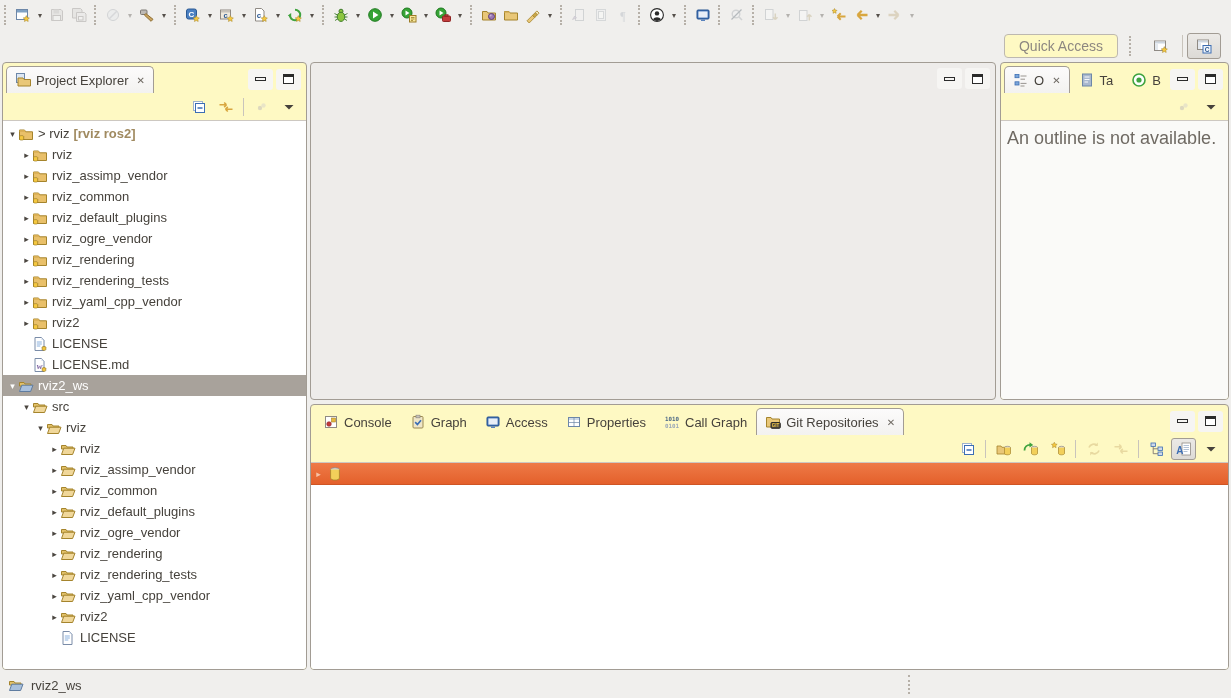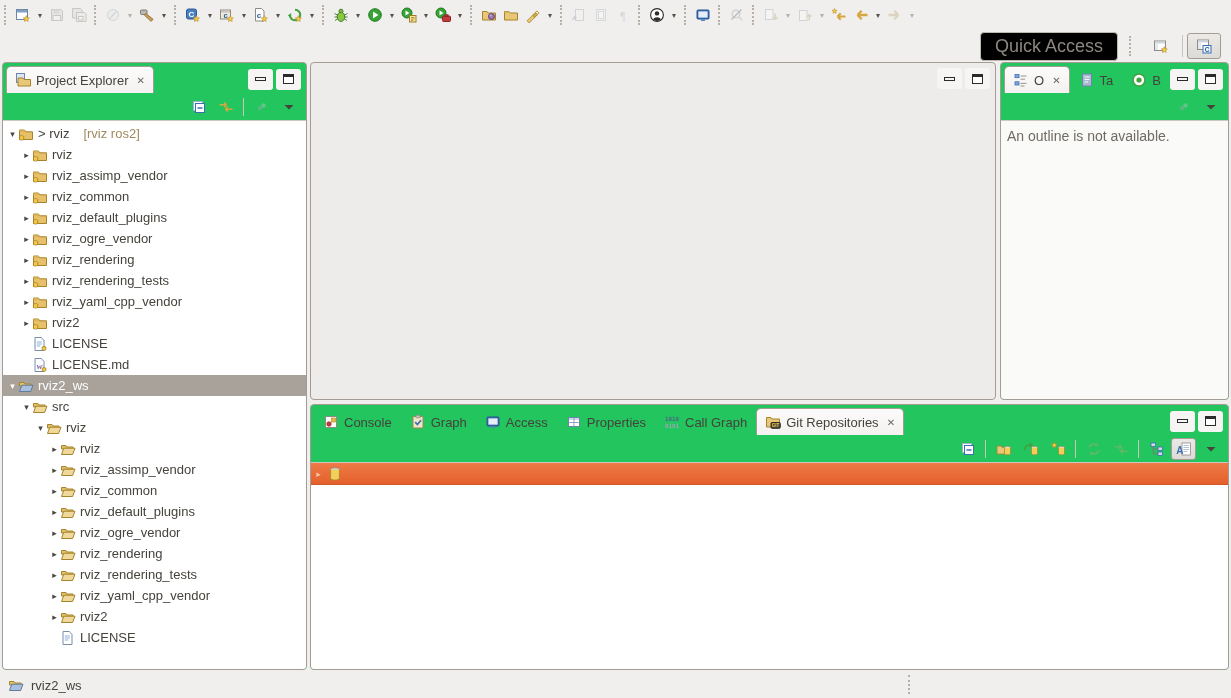--- a/index.html
+++ b/index.html
@@ -11,27 +11,27 @@
   .trow1 { height:30px; display:flex; align-items:center; padding-left:4px; }
   .trow2 { height:32px; display:flex; align-items:center; justify-content:flex-end; gap:7px; padding-right:10px; }
   .tbtn { height:24px; min-width:22px; padding:0 2px; display:inline-flex; align-items:center; justify-content:center; border-radius:3px; }
   .tbtn.disabled { opacity:.38; filter:grayscale(55%); }
   .dd { width:12px; font-size:8px; color:#55504a; display:inline-flex; justify-content:center; font-family:"DejaVu Sans",sans-serif; }
   .dd.disabled { opacity:.38; }
   .tbsep { height:20px; border-left:2px dotted #b6b0a8; margin:0 6px 0 4px; }
   .vsep { width:1px; height:22px; background:#c9c4bc; }
   .icon { width:16px; height:16px; display:inline-flex; flex:none; }
   .icon svg { display:block; }
-  .qa-btn { border:1px solid #bdb8b0; border-radius:4px; background:#000000; color:#8d8781; font-size:18px; padding:3px 14px; }
+  .qa-btn { border:1px solid #bdb8b0; border-radius:4px; background:#fef9c3; color:#8d8781; font-size:14px; padding:3px 14px; }
   .persp { width:34px; height:26px; display:flex; align-items:center; justify-content:center; border-radius:3px; }
   .persp.active { background:linear-gradient(#eceae7,#dcdad6); border:1px solid #a29c94; }
 
   
   .main { position:absolute; top:62px; left:2px; width:1227px; height:608px; display:flex; gap:3px; }
-  .panel { border:1px solid #a29c94; border-radius:4px; background:#22c55e; overflow:hidden; display:flex; flex-direction:column; }
+  .panel { border:1px solid #a29c94; border-radius:4px; background:#fef9c3; overflow:hidden; display:flex; flex-direction:column; }
   .left-panel { width:305px; flex:none; }
   .right-stack { flex:1; display:flex; flex-direction:column; gap:4px; min-width:0; }
   .top-row { height:338px; display:flex; gap:4px; flex:none; }
   .editor-area { flex:1; position:relative; background:#eeecea; }
   .right-panel { width:229px; flex:none; }
   .bottom-panel { flex:1; }
 
   
   .tabbar { height:30px; display:flex; align-items:flex-end; padding:2px 2px 0 3px; flex:none; }
   .tab { display:flex; align-items:center; gap:5px; height:27px; padding:0 8px; font-size:13px; color:#46423c; border-radius:5px 5px 0 0; border:1px solid transparent; border-bottom:none; white-space:nowrap; }
@@ -51,27 +51,27 @@
   .viewbar .vsep { margin:0 3px; height:18px; }
 
   
   .tree { flex:1; background:#fff; overflow:hidden; padding-top:2px; border-top:1px solid #cdc8c1; }
   .trow { height:21px; display:flex; align-items:center; white-space:nowrap; }
   .trow.selected { background:#a8a29b; color:#fff; }
   .indent { flex:none; }
   .arrow { width:11px; flex:none; text-align:center; font-size:9px; color:#4a453f; font-family:"DejaVu Sans",sans-serif; }
   .trow.selected .arrow { color:#fdfdfd; }
   .ticon { margin-right:4px; }
-  .dec { color:#a08a60; margin-left:14px; }
+  .dec { color:#a08a60; margin-left:4px;font-weight:bold; }
 
   
   .bcontent { flex:1; background:#fff; border-top:1px solid #cdc8c1; }
   .repo-row { height:22px; display:flex; align-items:center; gap:4px; padding-left:3px; background:linear-gradient(#ee7a47,#e4602b); border-bottom:1px solid #cf5524; color:#fff; font-size:13px; white-space:nowrap; }
   .repo-arrow { color:#f6c3a7; font-size:9px; width:9px; text-align:center; font-family:"DejaVu Sans",sans-serif; }
-  .outline-content { flex:1; background:#fafaf8; border-top:1px solid #cdc8c1; padding:7px 6px; color:#6f6a63; font-size:14px; }
+  .outline-content { flex:1; background:#fafaf8; border-top:1px solid #cdc8c1; padding:7px 6px; color:#6f6a63; font-size:18px; }
 
   
   .statusbar { position:absolute; left:0; right:0; bottom:0; height:26px; display:flex; align-items:center; gap:7px; padding-left:8px; font-size:13px; color:#46423c; }
   .sb-sep { position:absolute; left:908px; top:3px; height:19px; border-left:2px dotted #b6b0a8; }
 </style>
 </head>
 <body>
 
 <div class="window">
 

